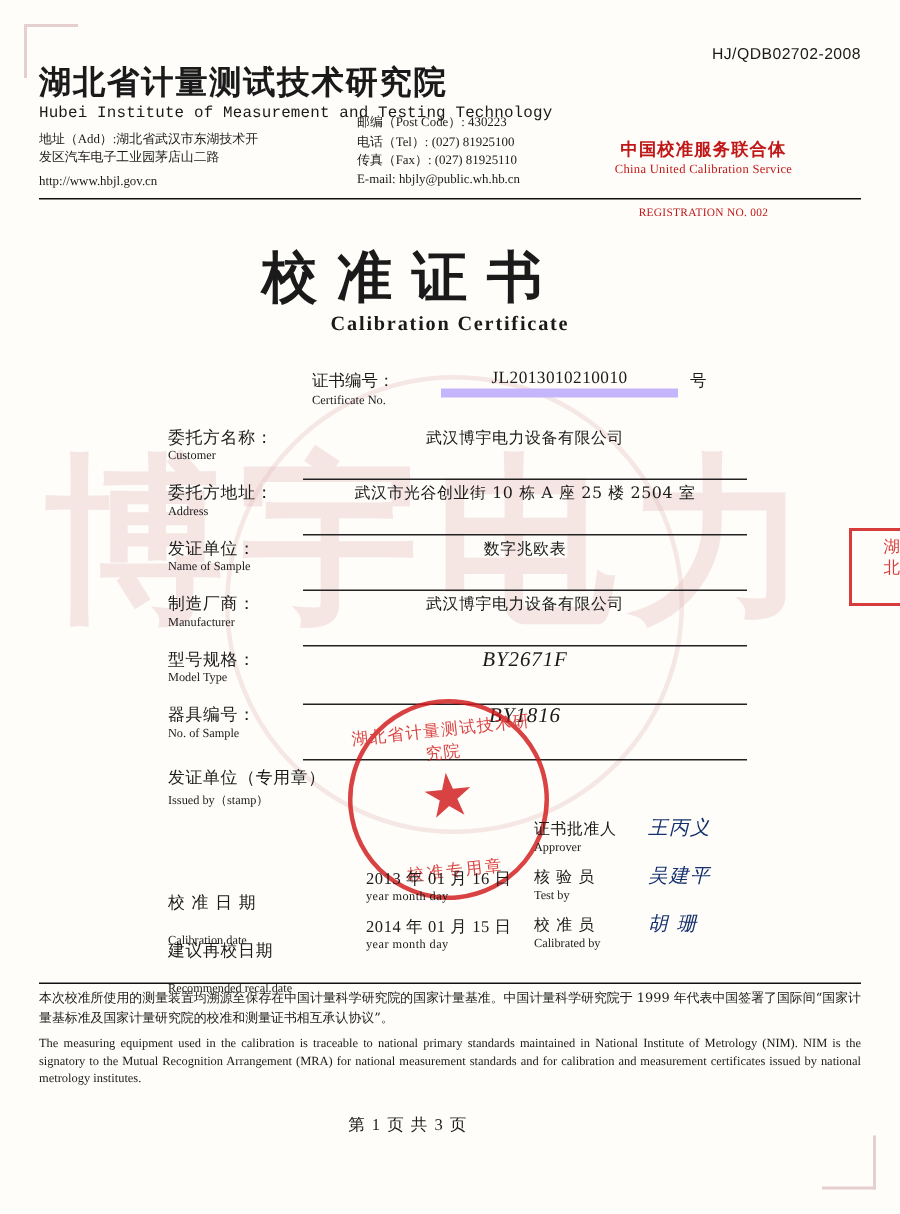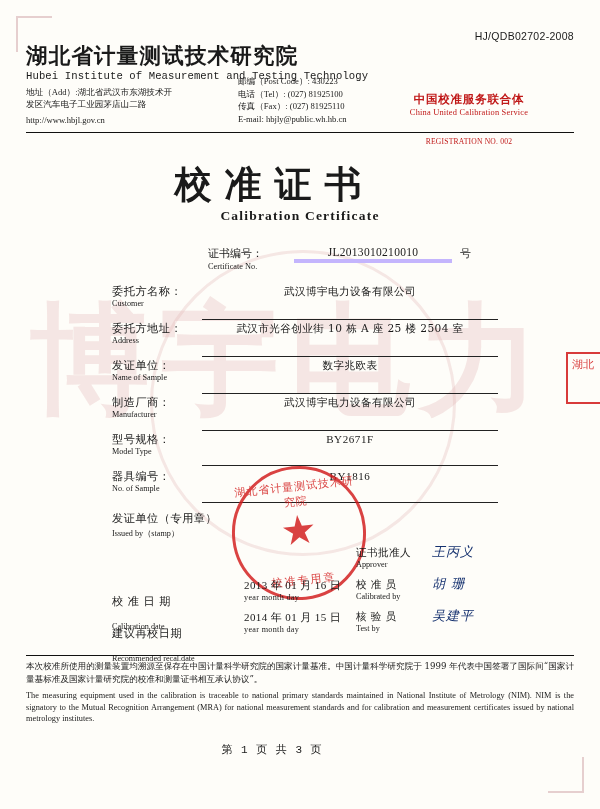--- a/index.html
+++ b/index.html
@@ -185,21 +185,21 @@
     font-size: 8.3px;
     display: block;
     margin-top: 1px;
   }
   .certno .val {
     position: absolute;
     left: 86px;
     top: 0px;
     font-family: "Liberation Serif", serif;
     font-size: 11.5px;
-    border-bottom: 4px solid #c4b5fd;
+    border-bottom: 6px solid #c4b5fd;
     padding: 0 4px 1px 4px;
     min-width: 150px;
     text-align: center;
     letter-spacing: .3px;
   }
   .certno .suffix {
     position: absolute;
     left: 252px;
     top: 0px;
     font-family: "DejaVu Serif", serif;
@@ -237,22 +237,23 @@
     width: 296px;
     text-align: center;
     font-family: "DejaVu Serif", serif;
     font-size: 10.6px;
     border-bottom: 1px solid #222;
     padding-bottom: 20px;
     letter-spacing: .4px;
   }
   .frow .val.en {
     font-family: "Liberation Serif", serif;
-    font-size: 11px;
+    font-size: 14px;
     letter-spacing: .6px;
+    font-style: italic;
   }
   
   .issued {
     position: absolute;
     left: 112px;
     top: 478px;
   }
   .issued .lbl-cn {
     font-family: "DejaVu Serif", serif;
     font-size: 11.2px;
@@ -309,21 +310,21 @@
     position: absolute;
     right: 0;
     top: 352px;
     width: 34px;
     height: 52px;
     border: 2px solid #d21a1a;
     border-right: none;
     color: #d21a1a;
     font-family: "DejaVu Serif", serif;
     font-size: 11px;
-    padding: 4px 0 0 4px;
+    padding: 4px 0 0 21px;
     line-height: 1.25;
     opacity: .85;
     box-sizing: border-box;
     overflow: hidden;
   }
   
   .approver {
     position: absolute;
     left: 356px;
     top: 546px;
@@ -418,21 +419,21 @@
     font-family: "Liberation Serif", serif;
     font-size: 8.3px;
     line-height: 1.42;
     text-align: justify;
   }
   .pagenum {
     position: absolute;
     top: 742px;
     width: 544px;
     text-align: center;
-    font-family: Liberation Mono, monospace;
+    font-family: Liberation Serif, serif;
     font-size: 11px;
     letter-spacing: 1px;
   }
   .corner {
     position: absolute;
     width: 34px; height: 34px;
     border-color: #e8c9c9;
     pointer-events: none;
   }
   .corner.tl { left: 16px; top: 16px; border-left: 2px solid #e6cfcf; border-top: 2px solid #e6cfcf; }
@@ -544,28 +545,28 @@
 
   <div class="edge-seal">湖北</div>
 
   <div class="approver">
     <div class="ap-row">
       <span class="lbl-cn">证书批准人</span>
       <span class="lbl-en">Approver</span>
       <span class="sig">王丙义</span>
     </div>
     <div class="ap-row">
+      <span class="lbl-cn">核 验 员</span>
+      <span class="lbl-en">Test by</span>
+      <span class="sig">吴建平</span>
+    </div>
+    <div class="ap-row">
       <span class="lbl-cn">校 准 员</span>
       <span class="lbl-en">Calibrated by</span>
       <span class="sig">胡 珊</span>
-    </div>
-    <div class="ap-row">
-      <span class="lbl-cn">核 验 员</span>
-      <span class="lbl-en">Test by</span>
-      <span class="sig">吴建平</span>
     </div>
   </div>
 
   <div class="dates">
     <div class="drow">
       <span class="lbl-cn">校 准 日 期</span>
       <span class="lbl-en">Calibration date</span>
       <span class="dval">2013 年 01 月 16 日</span>
       <span class="dval-en">year  month  day</span>
     </div>

